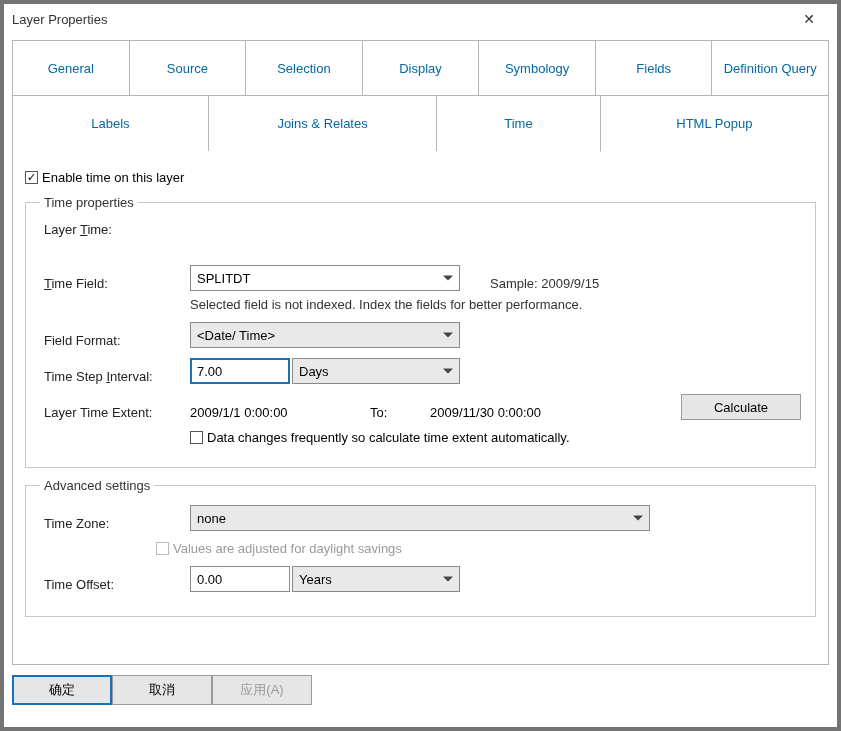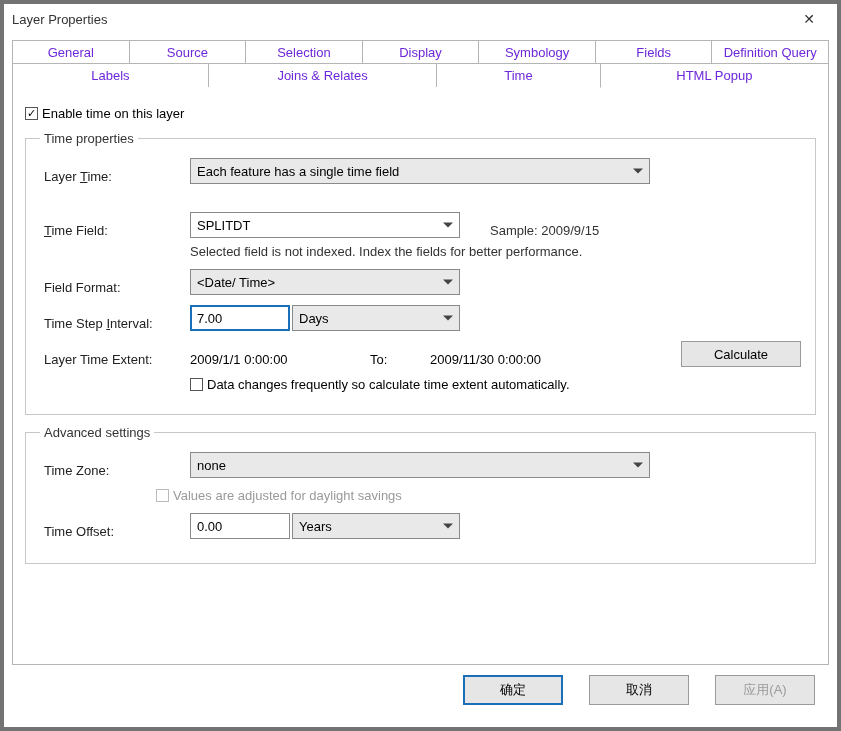--- a/index.html
+++ b/index.html
@@ -7,22 +7,22 @@
   .window { width: 841px; height: 731px; border: 4px solid #737373; background: #fff; display: flex; flex-direction: column; }
   .titlebar { height: 30px; display: flex; align-items: center; padding: 0 8px; color: #333; }
   .titlebar .title { flex: 1; font-size: 13px; }
   .titlebar .close { width: 40px; text-align: center; font-size: 14px; }
   .content { flex: 1; padding: 6px 8px 8px 8px; display: flex; flex-direction: column; }
 
   .tabstrip { position: relative; }
   .tabrow { display: flex; }
   .tab {
     border: 1px solid #b5b5b5; border-bottom: none;
-    background: #fff; padding: 4px 0; text-align: center;
-    font-size: 13px; color: #6d28d9; position: relative;
+    background: #fff; padding: 20px 0; text-align: center;
+    font-size: 13px; color: #0369a1; position: relative;
   }
   .tabrow1 .tab { flex: 1 1 0; }
   .tabrow2 { margin-top: -1px; align-items: flex-end; }
   .tabrow2 .tab { flex: 1 1 0; }
   .tab + .tab { border-left: none; }
   .tab.active { background: #fff; z-index: 5; border-bottom: 1px solid #fff; margin-bottom: -1px; }
   .tabpanel { border: 1px solid #b5b5b5; padding: 18px 12px 12px 12px; flex: 1; margin-top: -1px; }
 
   .chk { display: inline-flex; align-items: center; gap: 4px; }
   .chkbox { width: 13px; height: 13px; border: 1px solid #555; display: inline-flex; align-items: center; justify-content: center; font-size: 11px; line-height: 1; background:#fff; }
@@ -50,21 +50,21 @@
   .hint { color: #333; font-size: 13px; margin-left: 4px; }
   .disabled-text { color: #9a9a9a; }
 
   .btn {
     height: 30px; min-width: 100px; border: 1px solid #9a9a9a; background: #e6e6e6;
     display: inline-flex; align-items: center; justify-content: center; padding: 0 16px;
   }
   .btn.primary { border: 2px solid #1a6fb8; background: #e6e6e6; }
   .btn.disabled { color: #9a9a9a; }
 
-  .footer { display: flex; justify-content: flex-end; gap: 26px; padding: 10px 14px 14px 0; }
+  .footer { display: flex; gap: 0; padding: 10px 14px 14px 0; }
 
   .subtext { margin-left: 150px; color: #333; margin-top: -4px; margin-bottom: 10px; }
 </style>
 </head>
 <body>
 
 <div class="window">
   <div class="titlebar">
     <div class="title">Layer Properties</div>
     <div class="close">✕</div>
@@ -96,24 +96,20 @@
         <span>Enable time on this layer</span>
       </label>
 
       <fieldset class="group">
         <legend>Time properties</legend>
 
         <div class="row">
           <div class="lbl2">
             <span>Layer </span><span class="underline">T</span><span>ime:</span>
           </div>
-          <div class="combo" style="width:460px">
-            <span class="txt">Each feature has a single time field</span>
-            <span class="caret"></span>
-          </div>
         </div>
 
         <div style="height:18px"></div>
 
         <div class="row">
           <div class="lbl2">
             <span class="underline">T</span><span>ime Field:</span>
           </div>
           <div class="combo" style="width:270px;background:#fff">
             <span class="txt">SPLITDT</span>

